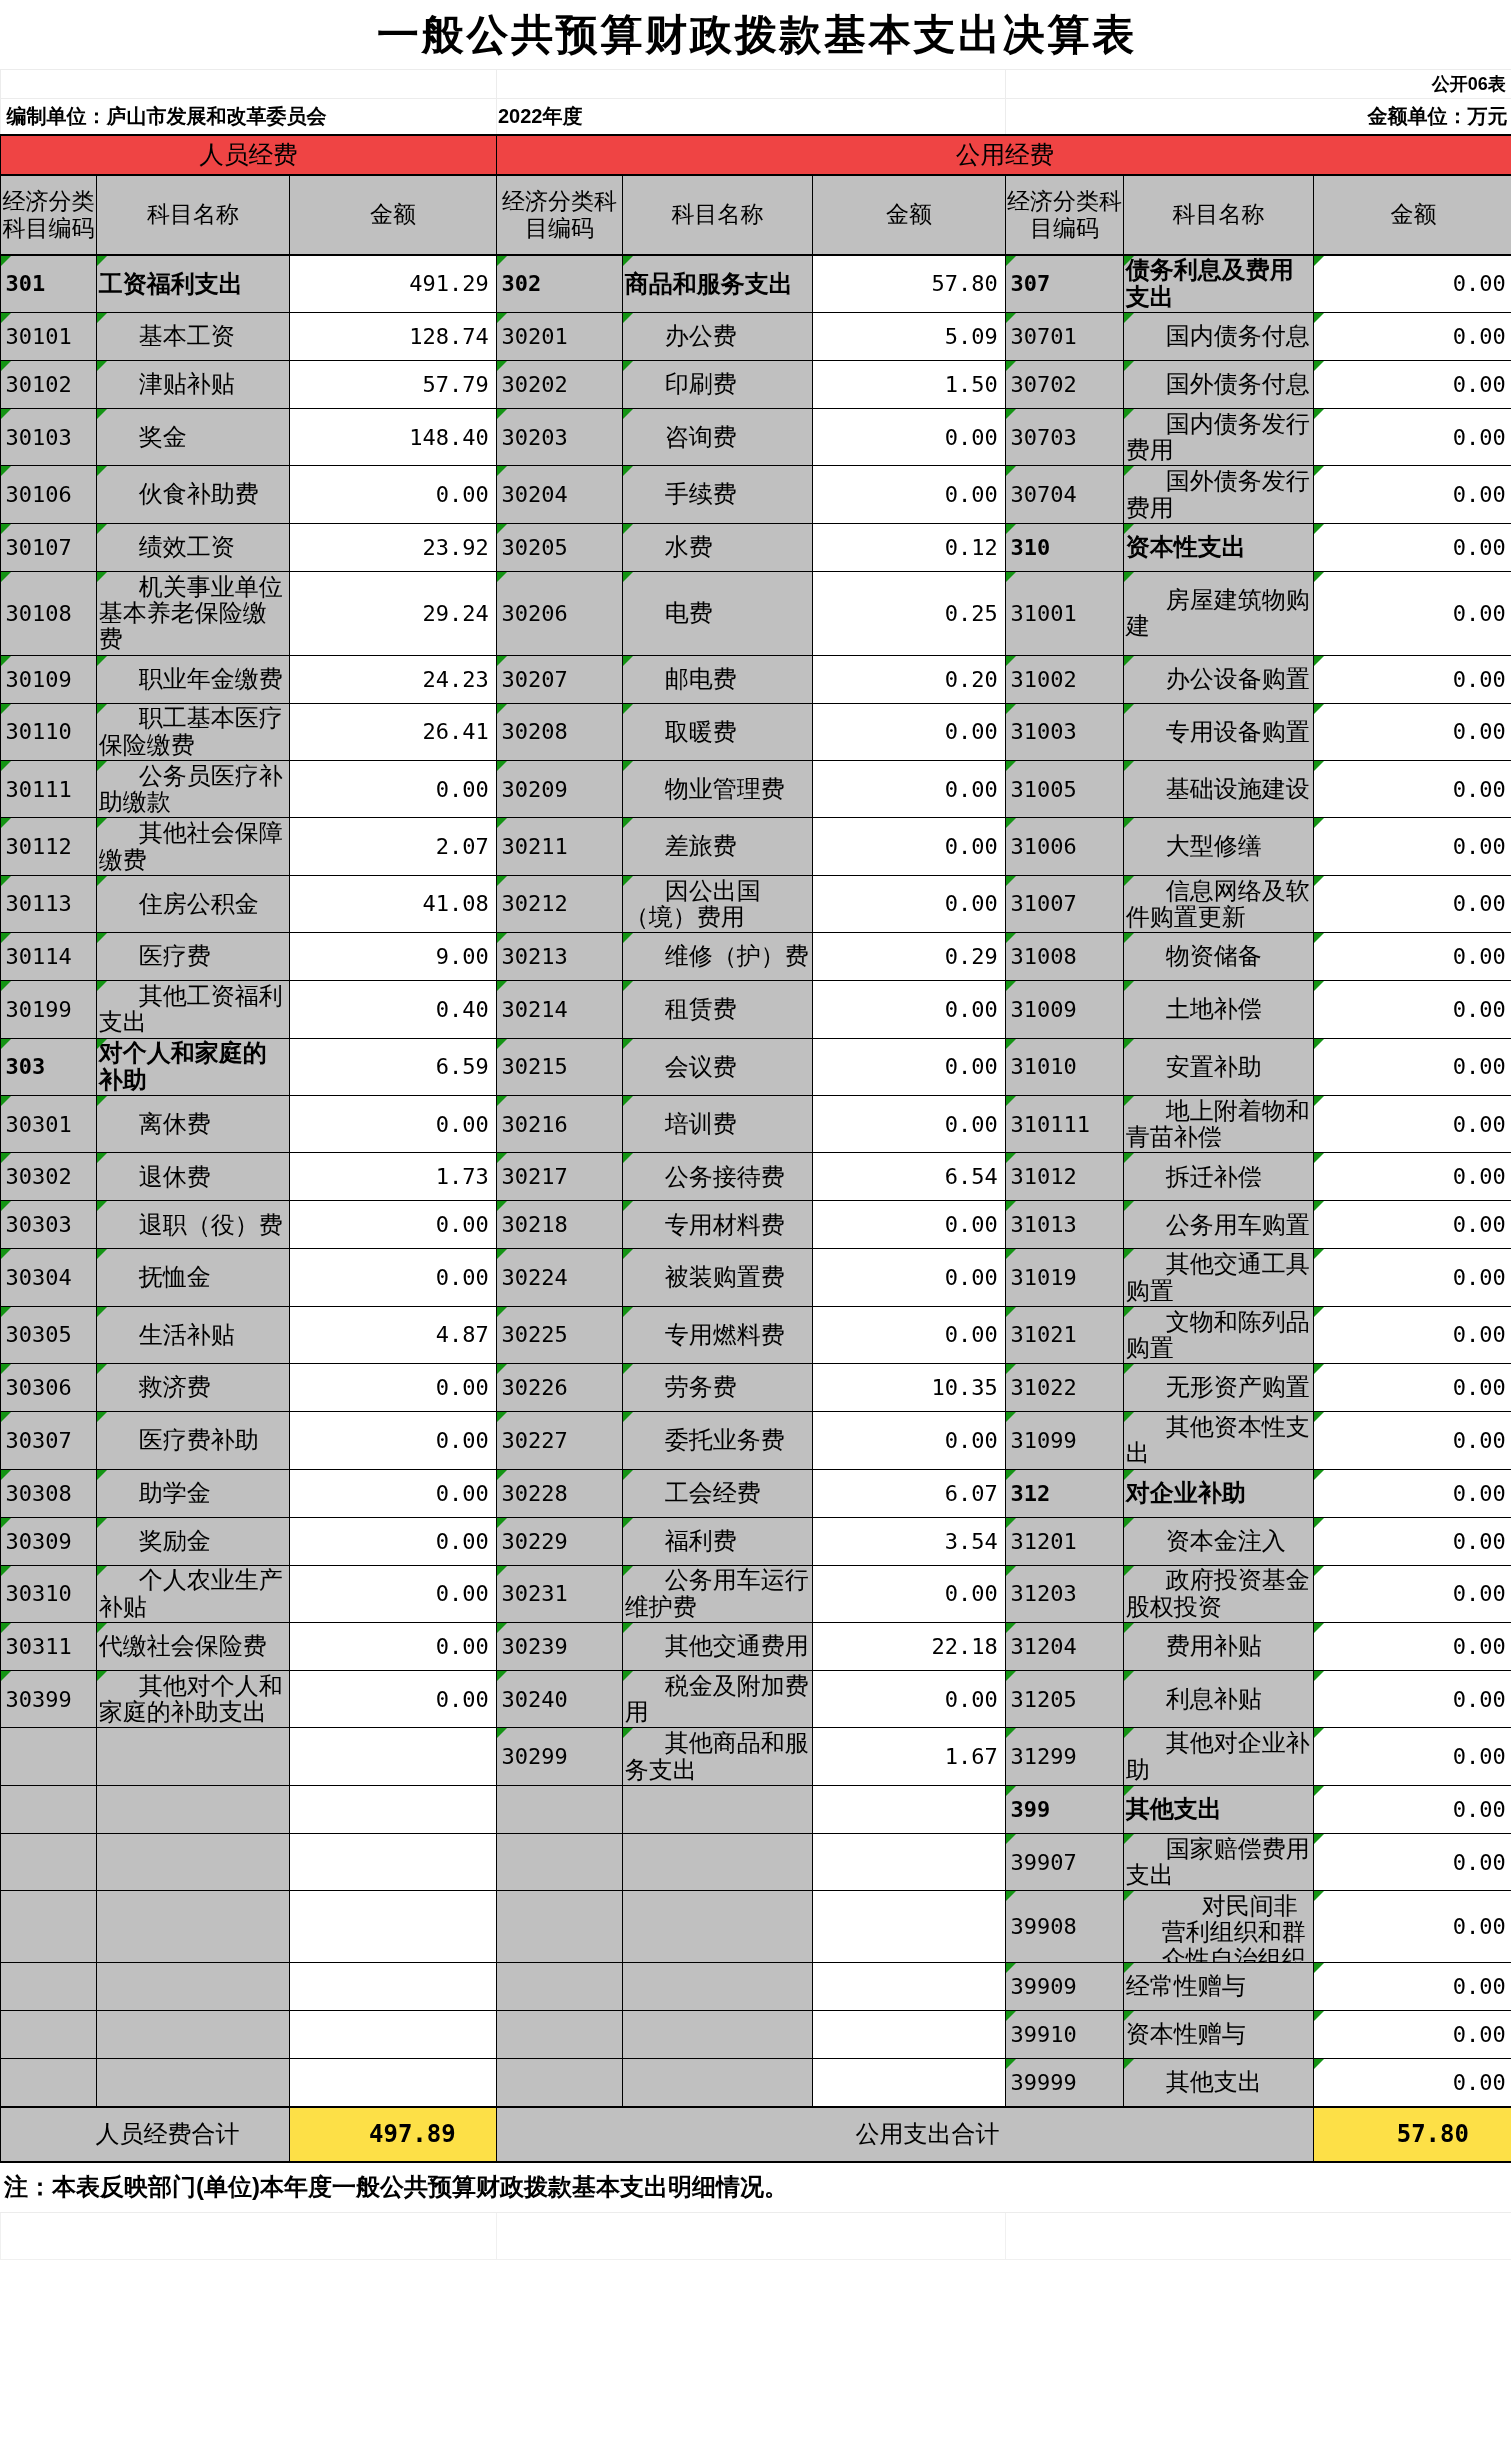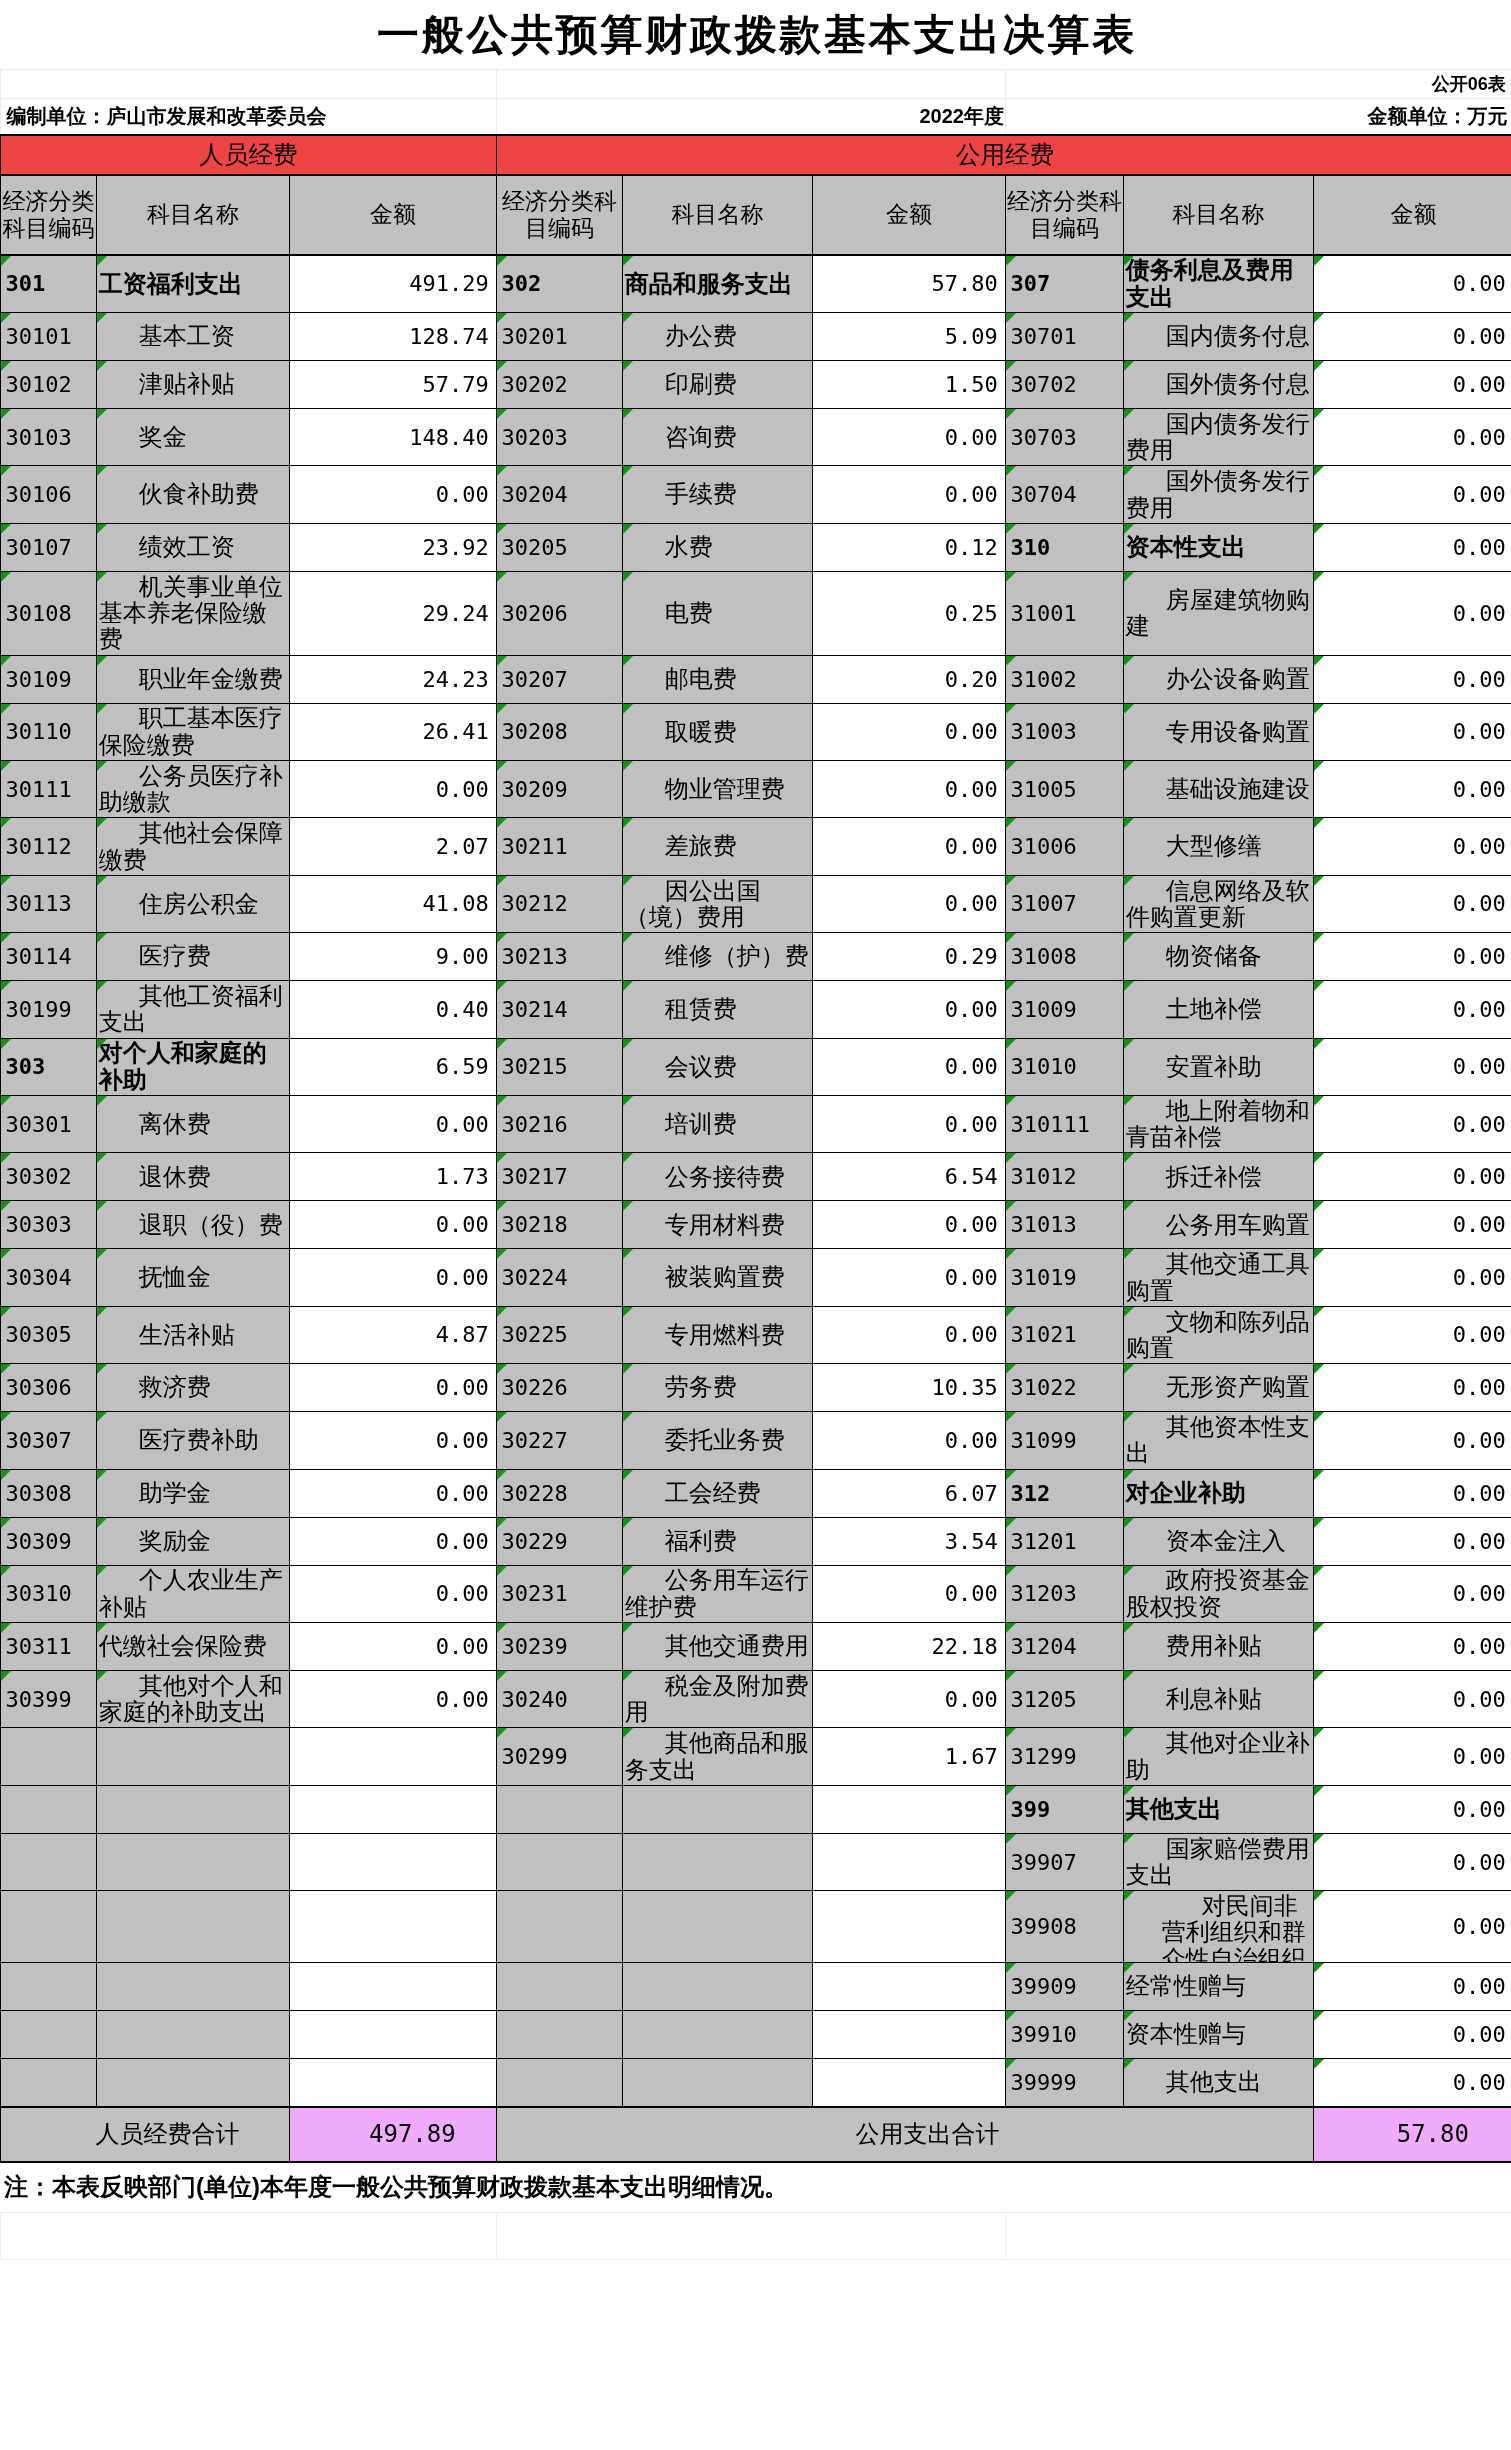--- a/index.html
+++ b/index.html
@@ -10,21 +10,21 @@
 
   
   .row-title td{border:none;border-bottom:0.9px solid #ececec;height:67px;text-align:center;}
   .title{font-size:42px;font-weight:bold;letter-spacing:2.7px;}
   .row-tag td{border:0.9px solid #ececec;height:25.5px;font-size:18px;font-weight:bold;
     font-family:"Liberation Sans","DejaVu Sans",sans-serif;}
   .row-tag .tag{text-align:right;padding-right:7.3px;}
   .row-meta td{border:0.9px solid #ececec;height:33px;font-size:20px;font-weight:bold;
     font-family:"Liberation Sans","DejaVu Sans",sans-serif;margin-top:48px;}
   .row-meta .pl{padding-left:5.5px;text-align:left;}
-  .row-meta .ctr{text-align:right;}
+  .row-meta .ctr{text-align:left;}
   .row-meta .pr{padding-right:5.5px;text-align:right;}
 
   
   .row-group td{background:#ef4444;border:1.8px solid #000;border-top:2.7px solid #000;
     border-bottom:2.7px solid #000;height:36px;text-align:center;font-size:24.6px;}
   .row-colhead td{background:#c0c0c0;border:1.8px solid #000;border-bottom:2.7px solid #000;
     height:78px;text-align:center;font-size:23px;line-height:27px;padding:0;}
 
   
   tbody td{border:1.8px solid #000;height:47px;font-size:24px;}
@@ -39,21 +39,21 @@
   .lv-g{font-weight:bold;}
   .sec{border-left:1.8px solid #000;}
 
   
   .tri{position:absolute;top:0;left:0;width:0;height:0;display:block;
     border-top:10px solid #149414;border-right:10px solid transparent;}
 
   
   .row-total td{border:1.8px solid #000;border-top:2.7px solid #000;border-bottom:2.7px solid #000;
     background:#c0c0c0;height:51px;text-align:center;font-size:24px;padding-left:46px;}
-  .row-total td.amt{background:#f0abfc;}
+  .row-total td.amt{background:#fde047;font-weight:bold;}
   .row-note td{border:none;border-bottom:0.9px solid #ececec;height:47px;font-size:24px;
     font-weight:bold;font-family:"Liberation Sans","DejaVu Sans",sans-serif;
     padding-left:3.6px;text-align:left;}
   .row-blank td{border:0.9px solid #f0f0f0;height:44px;}
 </style>
 </head>
 <body>
 
 <div class="wrap">
 <table>

